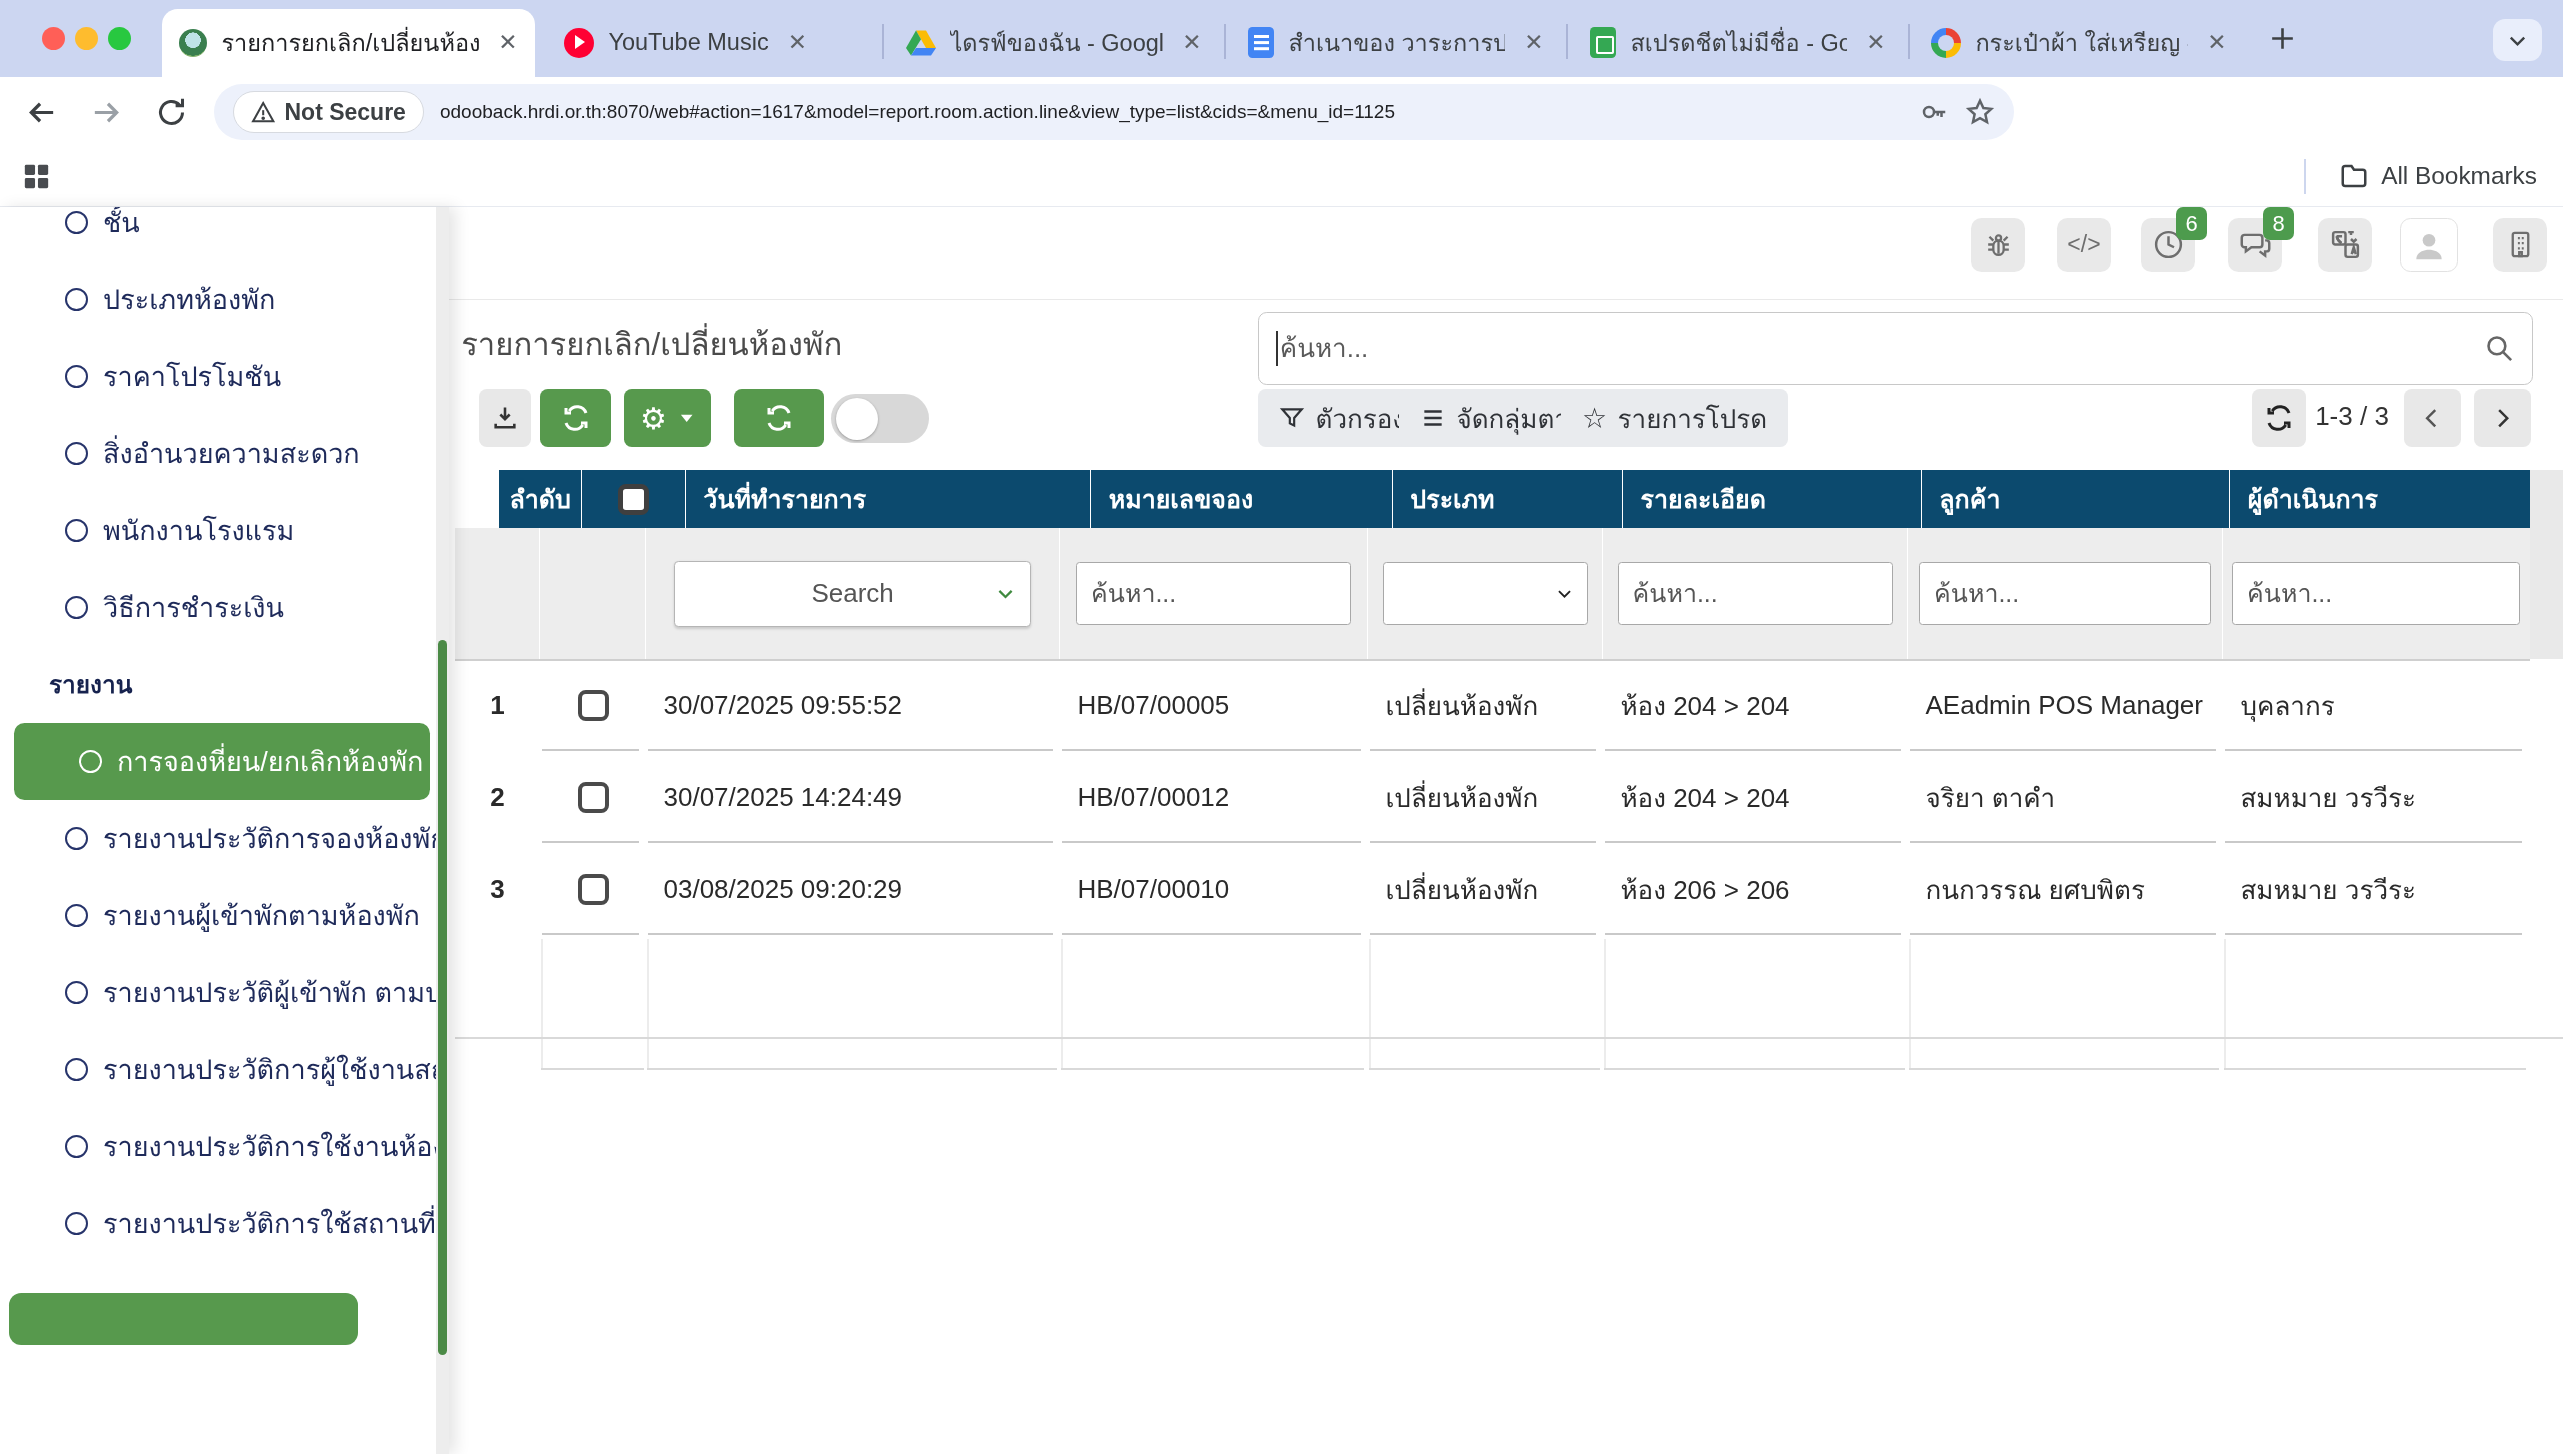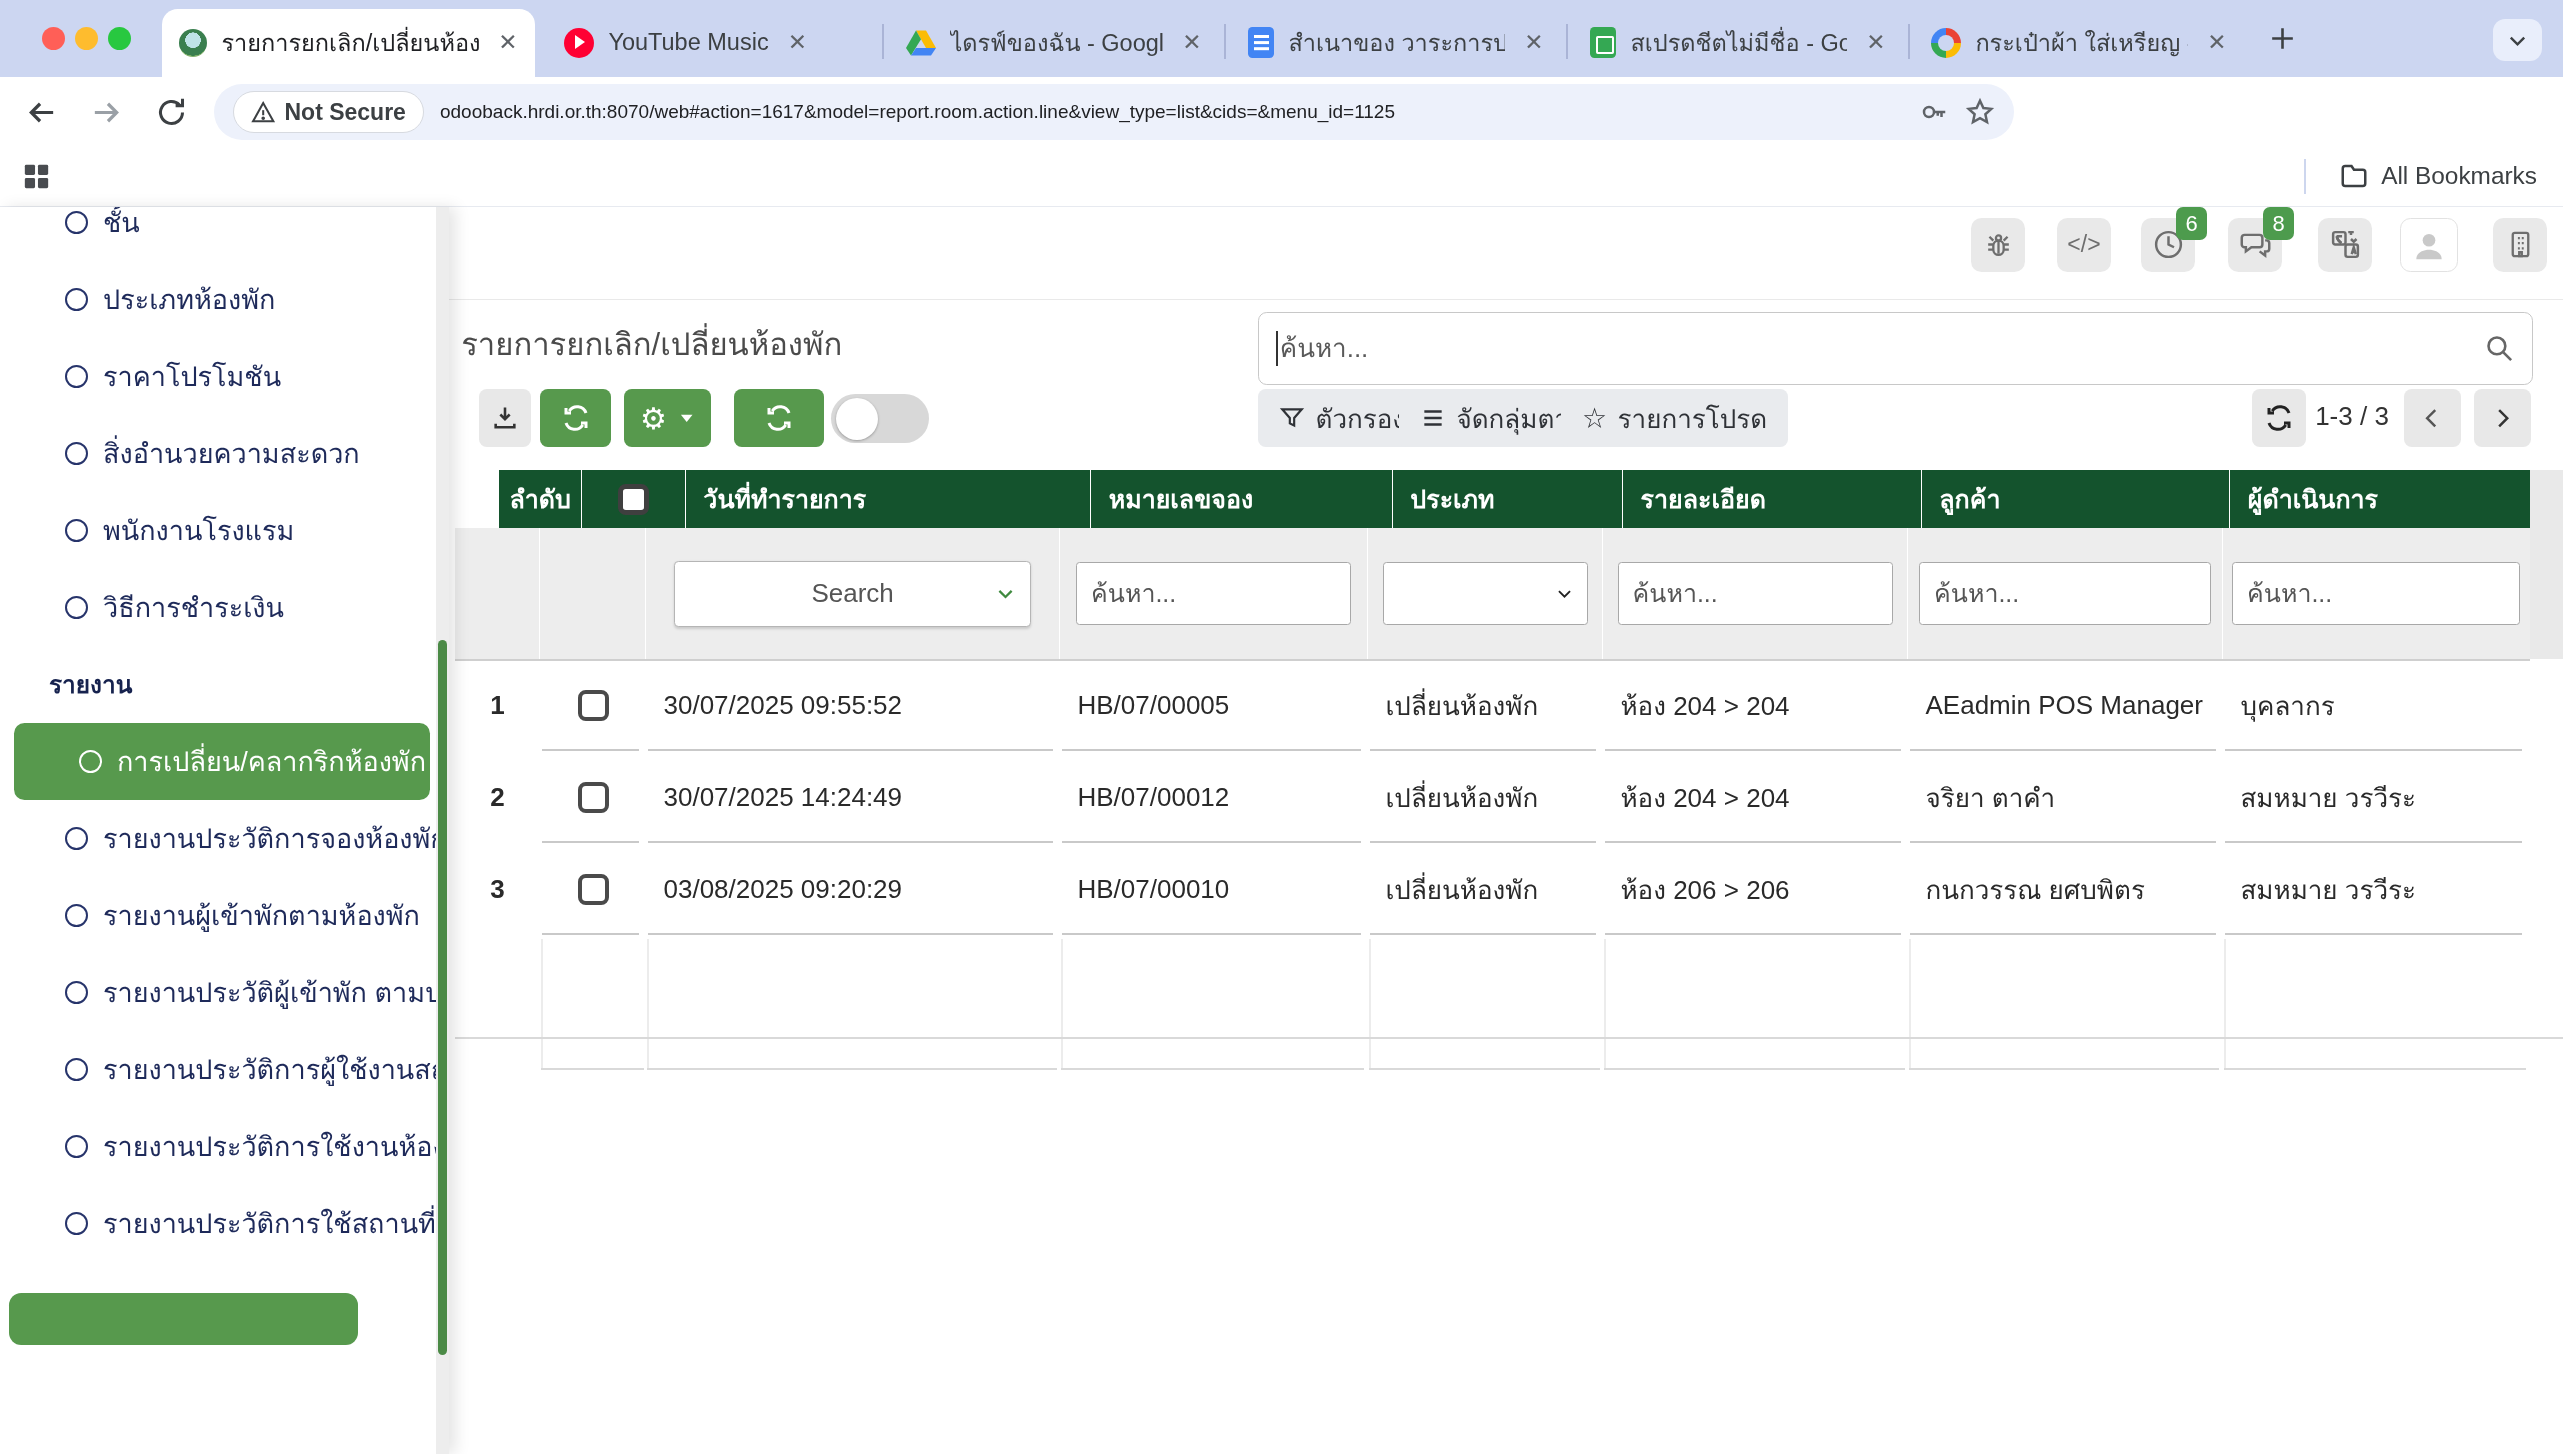--- a/index.html
+++ b/index.html
@@ -77,21 +77,21 @@
   .toggle { position:absolute; top:187px; left:382px; width:98px; height:49px; background:#d8d8d8; border-radius:24.4px; }
   .knob { position:absolute; top:3.5px; left:5.2px; width:42px; height:42px; background:#fff; border-radius:50%;
           box-shadow:0 0.9px 2.6px rgba(0,0,0,.3); }
   .pagelabel { position:absolute; top:194px; left:1855px; width:96px; text-align:center; font-size:26px; color:#333; }
 
   
   .tbl { position:absolute; left:6.1px; top:263px; width:2075px; }
   .trow { display:flex; }
   .c1{width:85px;} .c2{width:106px;} .c3{width:414px;} .c4{width:308px;}
   .c5{width:235px;} .c6{width:305px;} .c7{width:315px;} .c8{width:306px;}
-  .thead { background:#14532d; height:58px;margin-left:44px; }
+  .thead { background:#0c4a6e; height:58px;margin-left:44px; }
   .thead > div { display:flex; align-items:center; color:#fff; font-size:25px; font-weight:bold;
                  padding-left:17.4px; border-right:1.7px solid #fff; }
   .thead > div:last-child { border-right:none; }
   .thead .cen { justify-content:center; padding-left:0; }
   .cb { width:31px; height:31px; background:#fff; border:4.4px solid #4a4a4a; border-radius:7.8px; }
   .fil { background:#ededed; height:131px; }
   .fil > div { display:flex; align-items:center; justify-content:center; border-right:1.7px solid #fff; }
   .fil > div:last-child { border-right:none; }
   .sdrop { width:357px; height:66px; background:#fff; border:1.7px solid #b5b5b5; border-radius:4.4px;
            box-shadow:0 1.7px 2.6px rgba(0,0,0,.15); display:flex; align-items:center; justify-content:center;
@@ -326,21 +326,21 @@
         <span class="dot"></span>
         <span>พนักงานโรงแรม</span>
       </div>
     <div class="s-item">
         <span class="dot"></span>
         <span>วิธีการชำระเงิน</span>
       </div>
     <div class="s-section">รายงาน</div>
     <div class="s-item active">
         <span class="dot"></span>
-        <span>การเปลี่ยน/คลากริกห้องพัก</span>
+        <span>การจองหี่ยน/ยกเลิกห้องพัก</span>
       </div>
     <div class="s-item">
         <span class="dot"></span>
         <span>รายงานประวัติการจองห้องพัก</span>
       </div>
     <div class="s-item">
         <span class="dot"></span>
         <span>รายงานผู้เข้าพักตามห้องพัก</span>
       </div>
     <div class="s-item">

